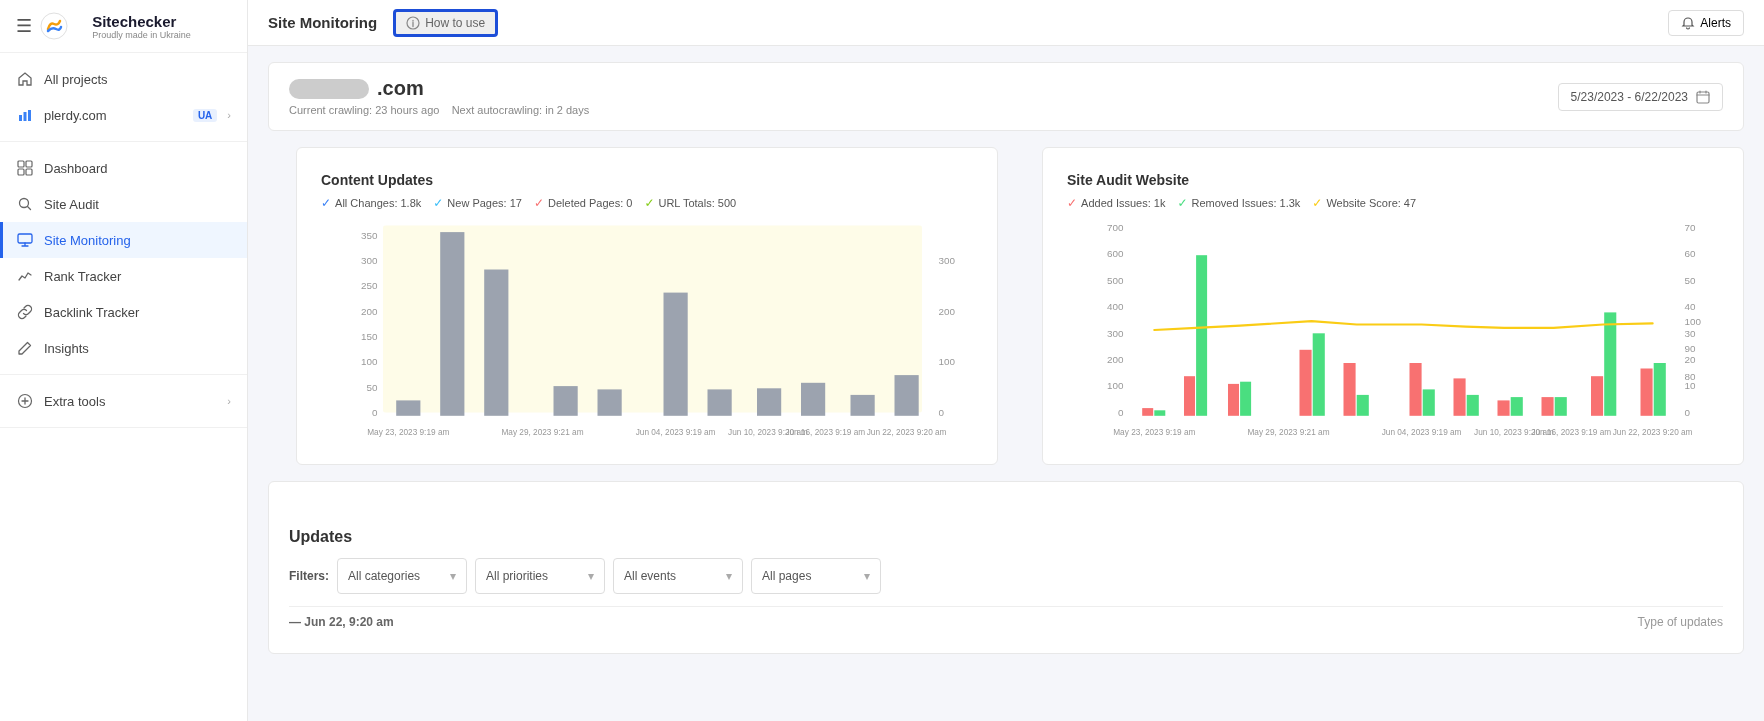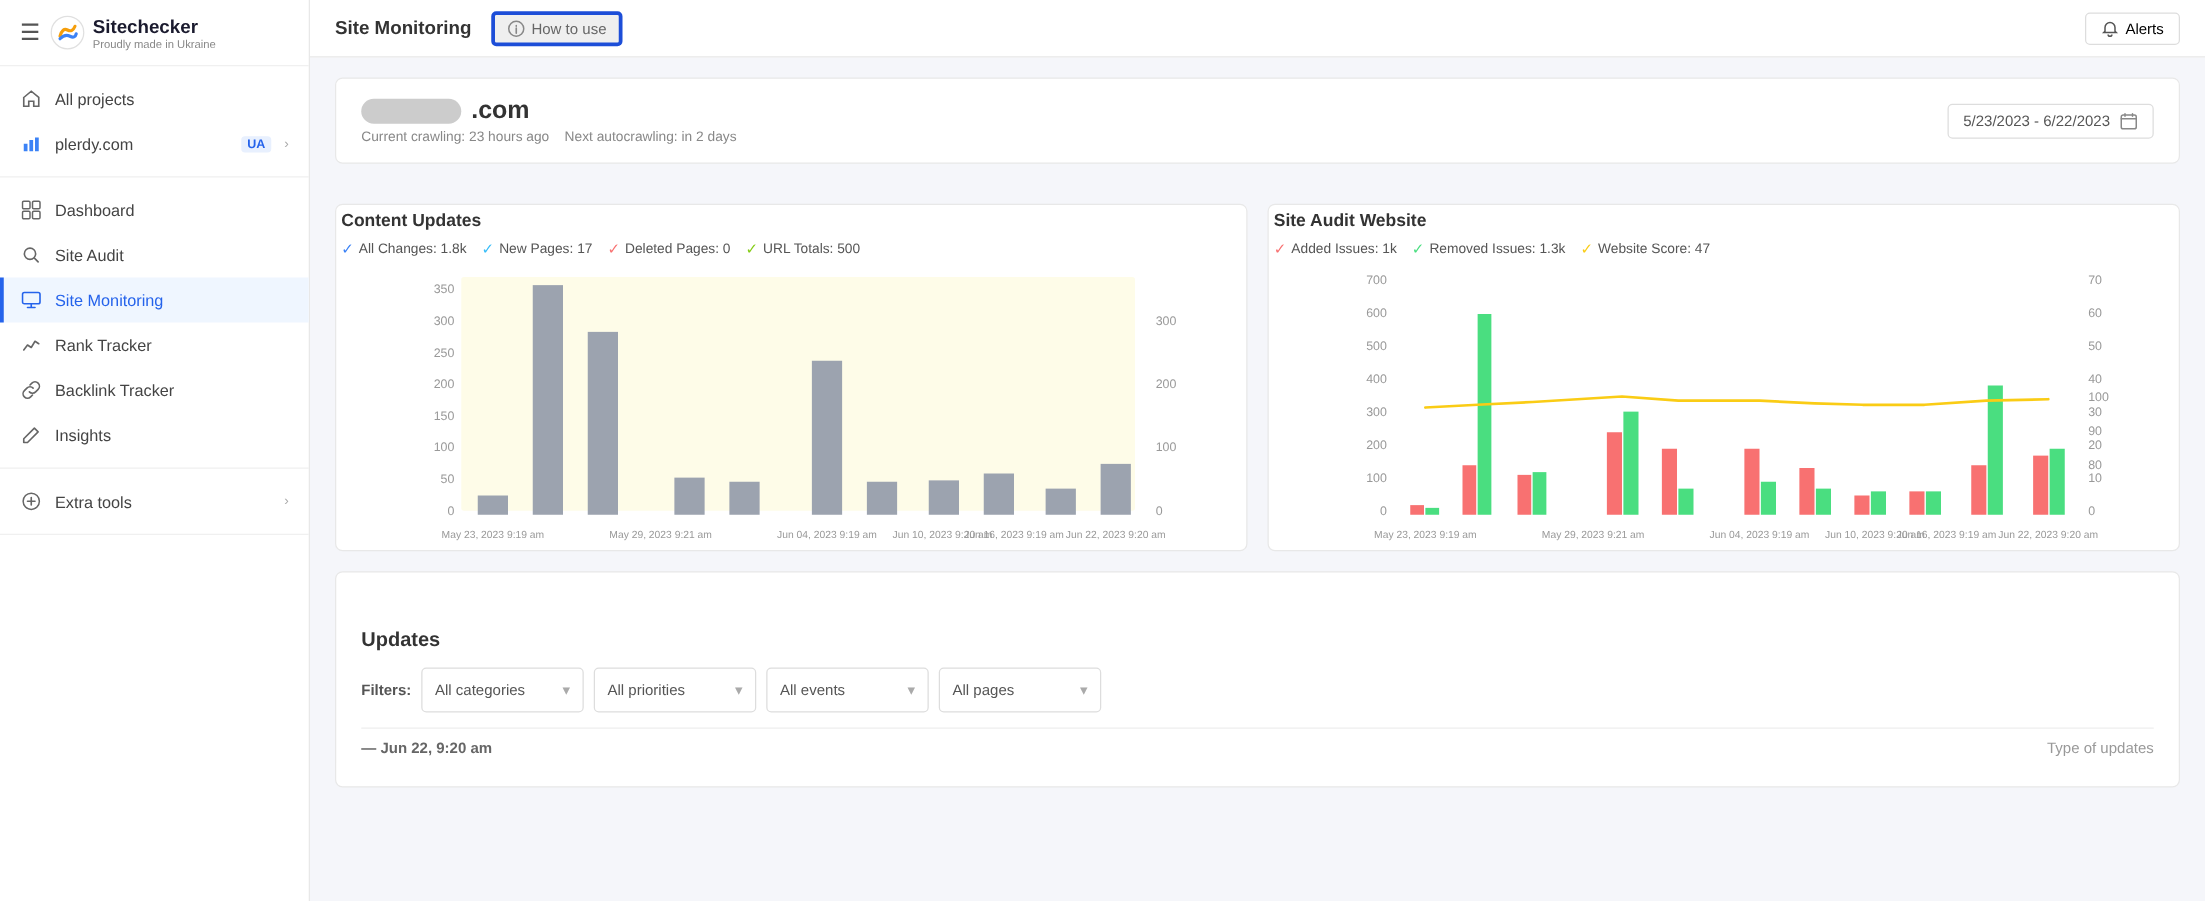--- a/index.html
+++ b/index.html
@@ -2,21 +2,21 @@
 <html><head>
   <meta charset="utf-8">
   <style>
     * { box-sizing: border-box; margin: 0; padding: 0; }
     body { font-family: -apple-system, BlinkMacSystemFont, 'Segoe UI', sans-serif; font-size: 13px; background: #f5f6fa; color: #333; display: flex; height: 100vh; overflow: hidden; }
 
     
     .sidebar { width: 248px; background: #fff; border-right: 1px solid #e8e8e8; display: flex; flex-direction: column; flex-shrink: 0; }
     .sidebar-header { padding: 12px 16px; display: flex; align-items: center; gap: 8px; border-bottom: 1px solid #f0f0f0; }
     .hamburger { font-size: 18px; color: #555; cursor: pointer; }
-    .logo-area { display: flex; align-items: center; gap: 6px; }
+    .logo-area { display: flex; align-items: center; gap: 24px; }
     .logo-icon { width: 28px; height: 28px; }
     .logo-text { display: flex; flex-direction: column; }
     .logo-name { font-size: 15px; font-weight: 700; color: #1a1a2e; }
     .logo-tagline { font-size: 9px; color: #888; }
 
     .sidebar-section { padding: 8px 0; border-bottom: 1px solid #f0f0f0; }
     .sidebar-item { display: flex; align-items: center; gap: 10px; padding: 9px 16px; cursor: pointer; color: #444; font-size: 13px; }
     .sidebar-item.active { color: #2563eb; border-left: 3px solid #2563eb; background: #eff6ff; padding-left: 13px; }
     .sidebar-item .icon { width: 18px; height: 18px; display: flex; align-items: center; justify-content: center; flex-shrink: 0; }
     .sidebar-item .label { flex: 1; }
@@ -27,30 +27,30 @@
     .main { flex: 1; display: flex; flex-direction: column; overflow: hidden; }
     .topbar { background: #fff; border-bottom: 1px solid #e8e8e8; padding: 8px 20px; display: flex; align-items: center; gap: 16px; height: 46px; }
     .topbar-title { font-size: 15px; font-weight: 600; color: #333; }
     .how-to-use { display: flex; align-items: center; gap: 5px; color: #666; font-size: 12px; border: 3px solid #1d4ed8; border-radius: 4px; padding: 4px 10px; cursor: pointer; }
     .topbar-right { margin-left: auto; display: flex; align-items: center; }
     .alerts-btn { display: flex; align-items: flex-end; gap: 5px; border: 1px solid #ddd; border-radius: 4px; padding: 5px 12px; font-size: 12px; cursor: pointer; background: #fff; }
 
     .content { flex: 1; overflow-y: auto; padding: 16px 20px; }
 
     
-    .domain-header { background: #fff; border-radius: 6px; padding: 14px 20px; margin-bottom: 32px; border: 1px solid #e8e8e8; display: flex; align-items: center; justify-content: space-between; }
+    .domain-header { background: #fff; border-radius: 6px; padding: 14px 20px; margin-bottom: 16px; border: 1px solid #e8e8e8; display: flex; align-items: center; justify-content: space-between; }
     .domain-info { }
     .domain-name { font-size: 20px; font-weight: 600; color: #333; display: flex; align-items: center; gap: 8px; }
     .domain-blurred { display: inline-block; width: 80px; height: 20px; background: #ccc; border-radius: 10px; }
     .crawl-info { font-size: 11px; color: #888; margin-top: 4px; }
     .date-range { display: flex; align-items: center; gap: 8px; border: 1px solid #ddd; border-radius: 4px; padding: 6px 12px; font-size: 12px; color: #555; cursor: pointer; }
 
     
     .charts-row { display: grid; grid-template-columns: 1fr 1fr; gap: 16px; margin-bottom: 16px; }
-    .chart-card { background: #fff; border-radius: 6px; padding: 4px; border: 1px solid #e8e8e8; }
+    .chart-card { background: #fff; border-radius: 6px; padding: 24px; border: 1px solid #e8e8e8; margin-left: 28px; }
     .chart-title { font-size: 14px; font-weight: 600; margin-bottom: 8px; }
     .chart-legend { display: flex; gap: 12px; flex-wrap: wrap; margin-bottom: 10px; font-size: 11px; color: #555; }
     .legend-item { display: flex; align-items: center; gap: 4px; }
 
     .chart-area { position: relative; height: 220px; }
 
     
     .updates-section { background: #fff; border-radius: 6px; padding: 16px 20px; border: 1px solid #e8e8e8; }
     .updates-title { font-size: 16px; font-weight: 600; margin-bottom: 12px; margin-top: 30px; }
     .filters-row { display: flex; gap: 8px; margin-bottom: 12px; align-items: center; }

